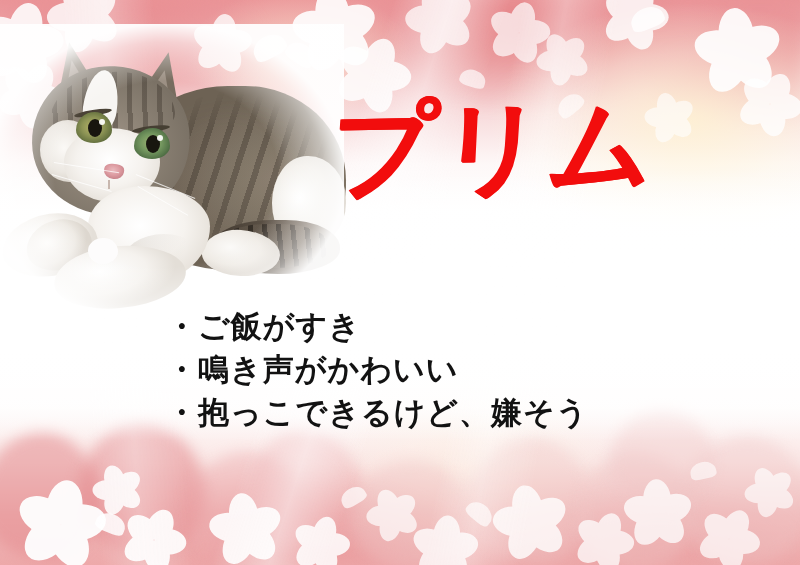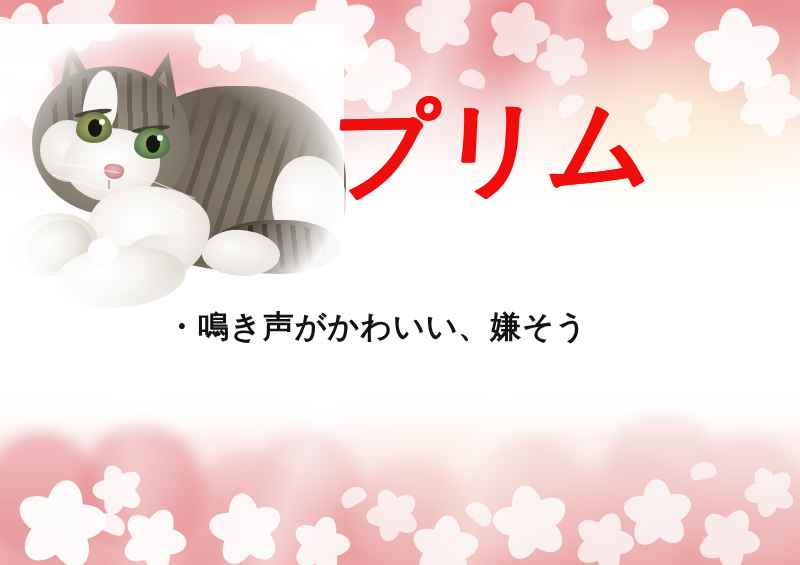--- a/index.html
+++ b/index.html
@@ -549,16 +549,18 @@
     <div class="whisk" style="left:56px;top:150px;width:62px;transform:rotate(16deg);"></div>
     <div class="whisk" style="left:140px;top:150px;width:64px;transform:rotate(22deg);"></div>
     <div class="whisk" style="left:142px;top:162px;width:58px;transform:rotate(30deg);"></div>
 
     <div class="cat-feather"></div>
   </div>
 
   <div id="title">プリム</div>
 
   <div id="traits">
-    <span class="trait">・鳴き声がかわいい、嫌そう</span>
+    <span class="trait">・ご飯がすき</span>
+    <span class="trait">・鳴き声がかわいい</span>
+    <span class="trait">・抱っこできるけど、嫌そう</span>
   </div>
 
 </div>
 
 </body></html>

